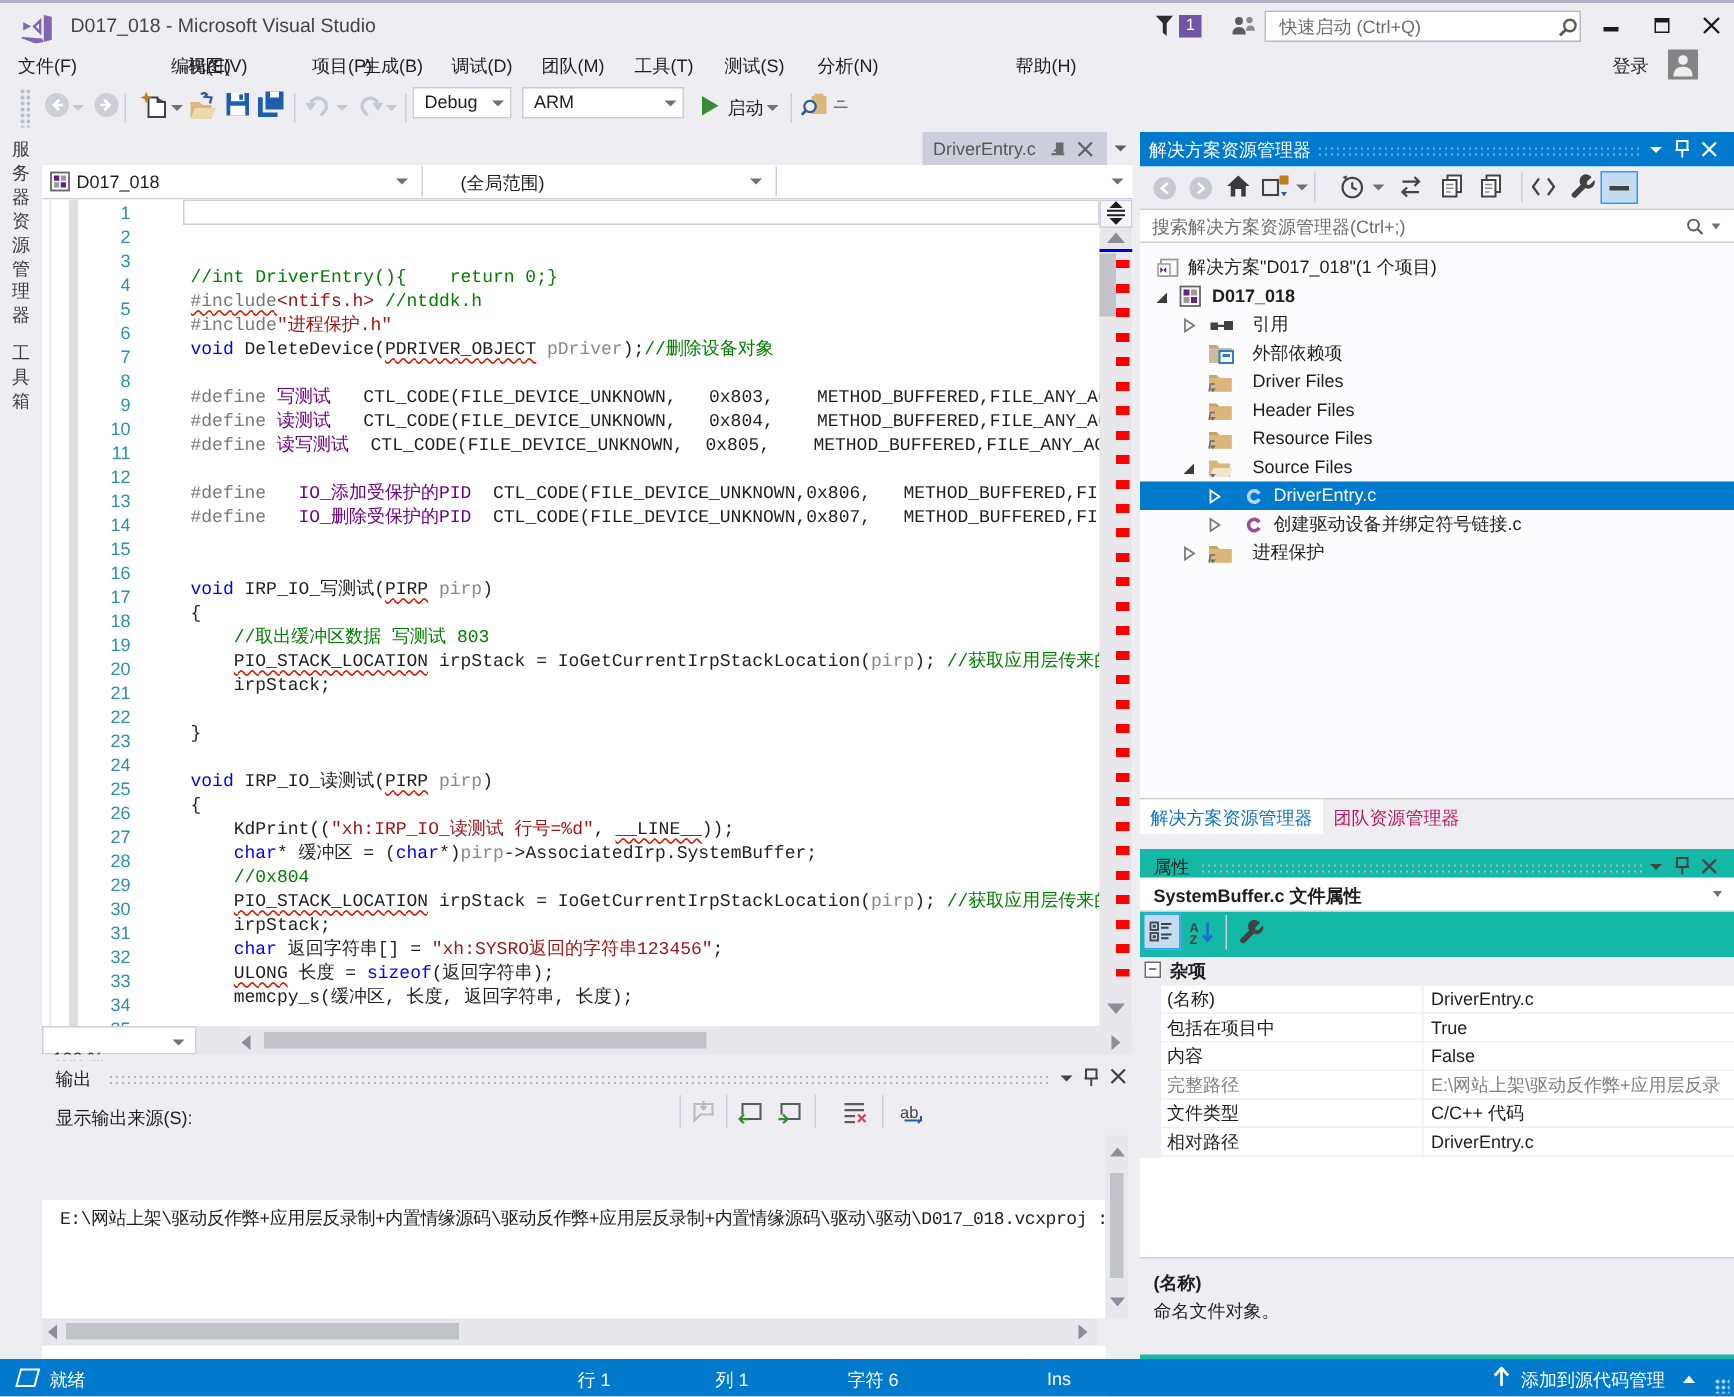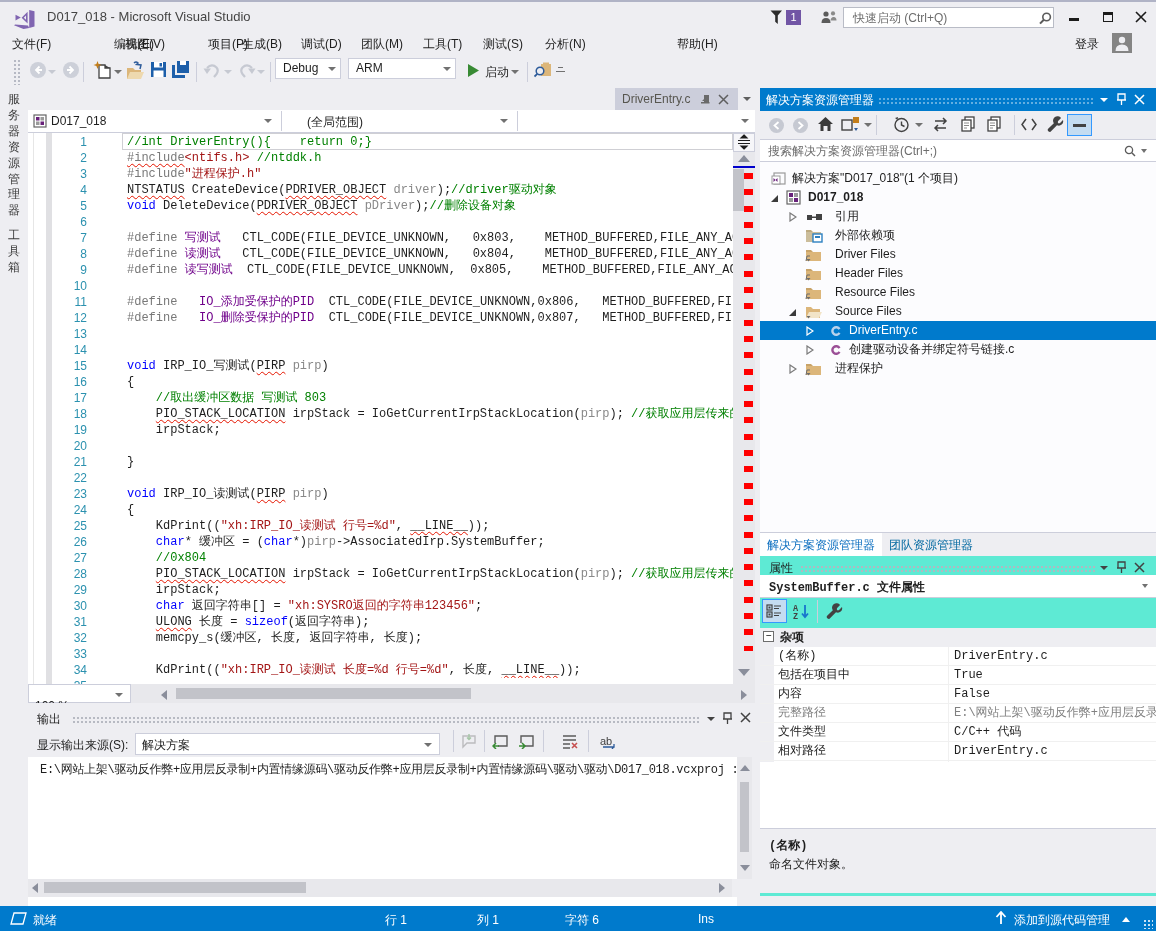--- a/index.html
+++ b/index.html
@@ -1,18 +1,18 @@
 <!DOCTYPE html>
 <html><head><meta charset="utf-8">
 <style>
 *{margin:0;padding:0;box-sizing:border-box;}
 html,body{width:1156px;height:931px;overflow:hidden;}
 body{font-family:"Liberation Sans",sans-serif;font-size:12px;color:#1E1E1E;background:#EEEEF2;position:relative;}
 .abs{position:absolute;}
-.mono{font-family:"Liberation Mono",monospace;}
+.mono{font-family:"Liberation Mono",monospace;margin-top:43px;}
 .dots{background-image:radial-gradient(circle,#B3B6BF 0.7px,transparent 0.8px);background-size:4px 4px;background-position:0 1px;}
 .bdots{background-image:radial-gradient(circle,rgba(255,255,255,.42) 0.7px,transparent 0.8px);background-size:4px 4px;background-position:0 1px;}
 .cb{background:#fff;border:1px solid #CCCEDB;position:absolute;}
 .carr{position:absolute;width:0;height:0;border-left:4px solid transparent;border-right:4px solid transparent;border-top:4px solid #717171;}
 
 .c{color:#008000;}.k{color:#0000FF;}.s{color:#A31515;}.m{color:#6F008A;}.g{color:#888888;}.p{color:#787878;}
 .sq{text-decoration:underline wavy #E51400 1px;text-underline-offset:2px;text-decoration-skip-ink:none;}
 .l{height:16px;line-height:16px;white-space:pre;font-size:12px;}
 .num{height:16px;line-height:16px;text-align:right;color:#2B91AF;}
 
@@ -232,21 +232,20 @@
         <div class="num">33</div>
         <div class="num">34</div>
         <div class="num">35</div>
       </div>
 
     <div class="abs" style="left:94px;top:0px;width:611px;height:17px;border:1px solid #CFCFD4;"></div>
     <div class="abs mono" style="left:99px;top:1px;width:606px;overflow:hidden;" id="codelines">
         <div class="l"><span class="c">//int DriverEntry(){    return 0;}</span></div>
         <div class="l"><span class="p sq">#include</span><span class="s">&lt;ntifs.h&gt;</span> <span class="c">//ntddk.h</span></div>
         <div class="l"><span class="p">#include</span><span class="s">"进程保护.h"</span></div>
-        <div class="l"><span class="sq">NTSTATUS</span> CreateDevice(<span class="sq">PDRIVER_OBJECT</span> <span class="g">driver</span>);<span class="c">//driver驱动对象</span></div>
         <div class="l"><span class="k">void</span> DeleteDevice(<span class="sq">PDRIVER_OBJECT</span> <span class="g">pDriver</span>);<span class="c">//删除设备对象</span></div>
         <div class="l"></div>
         <div class="l"><span class="p">#define</span> <span class="m">写测试</span>   CTL_CODE(FILE_DEVICE_UNKNOWN,   0x803,    METHOD_BUFFERED,FILE_ANY_AC</div>
         <div class="l"><span class="p">#define</span> <span class="m">读测试</span>   CTL_CODE(FILE_DEVICE_UNKNOWN,   0x804,    METHOD_BUFFERED,FILE_ANY_AC</div>
         <div class="l"><span class="p">#define</span> <span class="m">读写测试</span>  CTL_CODE(FILE_DEVICE_UNKNOWN,  0x805,    METHOD_BUFFERED,FILE_ANY_AC</div>
         <div class="l"></div>
         <div class="l"><span class="p">#define</span>   <span class="m">IO_添加受保护的PID</span>  CTL_CODE(FILE_DEVICE_UNKNOWN,0x806,   METHOD_BUFFERED,FIL</div>
         <div class="l"><span class="p">#define</span>   <span class="m">IO_删除受保护的PID</span>  CTL_CODE(FILE_DEVICE_UNKNOWN,0x807,   METHOD_BUFFERED,FIL</div>
         <div class="l"></div>
         <div class="l"></div>
@@ -301,24 +300,20 @@
     <div class="abs" style="left:9px;top:4px;">输出</div>
     <div class="dots abs" style="left:44px;top:8px;width:628px;height:8px;"></div>
     <div class="carr" style="left:679px;top:10px;border-top-color:#424242;"></div>
     <svg class="abs" style="left:694px;top:5px;" width="11" height="13" viewBox="0 0 11 13">
         <path d="M2 1 L9 1 L9 7 L2 7 Z M5.5 7 L5.5 12 M1 7 L10 7" stroke="#424242" stroke-width="1.3" fill="none"></path>
       </svg>
     <svg class="abs" style="left:712px;top:5px;" width="11" height="11" viewBox="0 0 11 11">
         <path d="M1 1 L10 10 M10 1 L1 10" stroke="#424242" stroke-width="1.5"></path>
       </svg>
     <div class="abs" style="left:9px;top:30px;">显示输出来源(S):</div>
-    <div class="cb" style="left:107px;top:26px;width:305px;height:22px;">
-      <div class="abs" style="left:6px;top:3px;">解决方案</div>
-      <div class="carr" style="left:288px;top:9px;"></div>
-    </div>
     <div class="abs" style="left:425px;top:23px;width:1px;height:22px;background:#CCCEDB;"></div>
     <svg class="abs" style="left:433px;top:26px;" width="16" height="16" viewBox="0 0 16 16" opacity="0.4">
         <path d="M2 14 L2 3 L14 3 L14 10 L6 10 L4 12 Z" fill="none" stroke="#717171" stroke-width="1.4"></path>
         <path d="M8 1 L8 6 M6 4.5 L8 6.5 L10 4.5" stroke="#388A34" stroke-width="1.4" fill="none"></path>
       </svg>
     <div class="abs" style="left:456px;top:23px;width:1px;height:22px;background:#CCCEDB;"></div>
     <svg class="abs" style="left:464px;top:26px;" width="17" height="16" viewBox="0 0 17 16">
         <path d="M3 10 L3 3 L15 3 L15 13 L6 13" fill="none" stroke="#5b5b5b" stroke-width="1.4"></path>
         <path d="M1 13 L7 13 M4 10 L1 13 L4 16" stroke="#388A34" stroke-width="1.5" fill="none"></path>
       </svg>
@@ -534,26 +529,26 @@
           <path d="M1 4 L16 4 L16 13 L1 13 Z" fill="#DCB67A"></path>
           <path d="M1 13 L2 8 L5 8" fill="none" stroke="#6d6d6d" stroke-width="1"></path>
           <path d="M1.5 11 L5.5 11 L3.5 13.5 Z" fill="#6d6d6d"></path>
         </svg>
         <span style="position:absolute;left:75px;">进程保护</span>
       </div>
     </div>
 
   <div class="abs" style="left:0;top:444px;width:396px;height:24px;background:#EEEEF2;border-top:1px solid #CCCEDB;">
     <div class="abs" style="left:0;top:0;width:122px;height:24px;background:#fff;color:#0E70C0;padding:4px 0 0 7px;">解决方案资源管理器</div>
-    <div class="abs" style="left:129px;top:4px;color:#0369a1;">团队资源管理器</div>
+    <div class="abs" style="left:129px;top:4px;color:#be185d;">团队资源管理器</div>
   </div>
 
   <div class="abs" style="left:0;top:468px;width:396px;height:10px;background:#EEEEF2;"></div>
 
-  <div class="abs" id="props" style="left:0;top:468px;width:396px;height:340px;background:#5eead4;font-family:Liberation Mono, monospace;">
+  <div class="abs" id="props" style="left:0;top:478px;width:396px;height:340px;background:#14b8a6;">
     <div class="abs" style="left:9px;top:4px;">属性</div>
     <div class="dots abs" style="left:40px;top:8px;width:295px;height:8px;"></div>
     <div class="carr" style="left:340px;top:10px;border-top-color:#424242;"></div>
     <svg class="abs" style="left:356px;top:5px;" width="11" height="13" viewBox="0 0 11 13">
         <path d="M2 1 L9 1 L9 7 L2 7 Z M5.5 7 L5.5 12 M1 7 L10 7" stroke="#424242" stroke-width="1.3" fill="none"></path>
       </svg>
     <svg class="abs" style="left:374px;top:6px;" width="11" height="11" viewBox="0 0 11 11">
         <path d="M1 1 L10 10 M10 1 L1 10" stroke="#424242" stroke-width="1.5"></path>
       </svg>
     <div class="abs" style="left:0;top:19px;width:396px;height:23px;background:#fff;border-bottom:1px solid #CCCEDB;">

